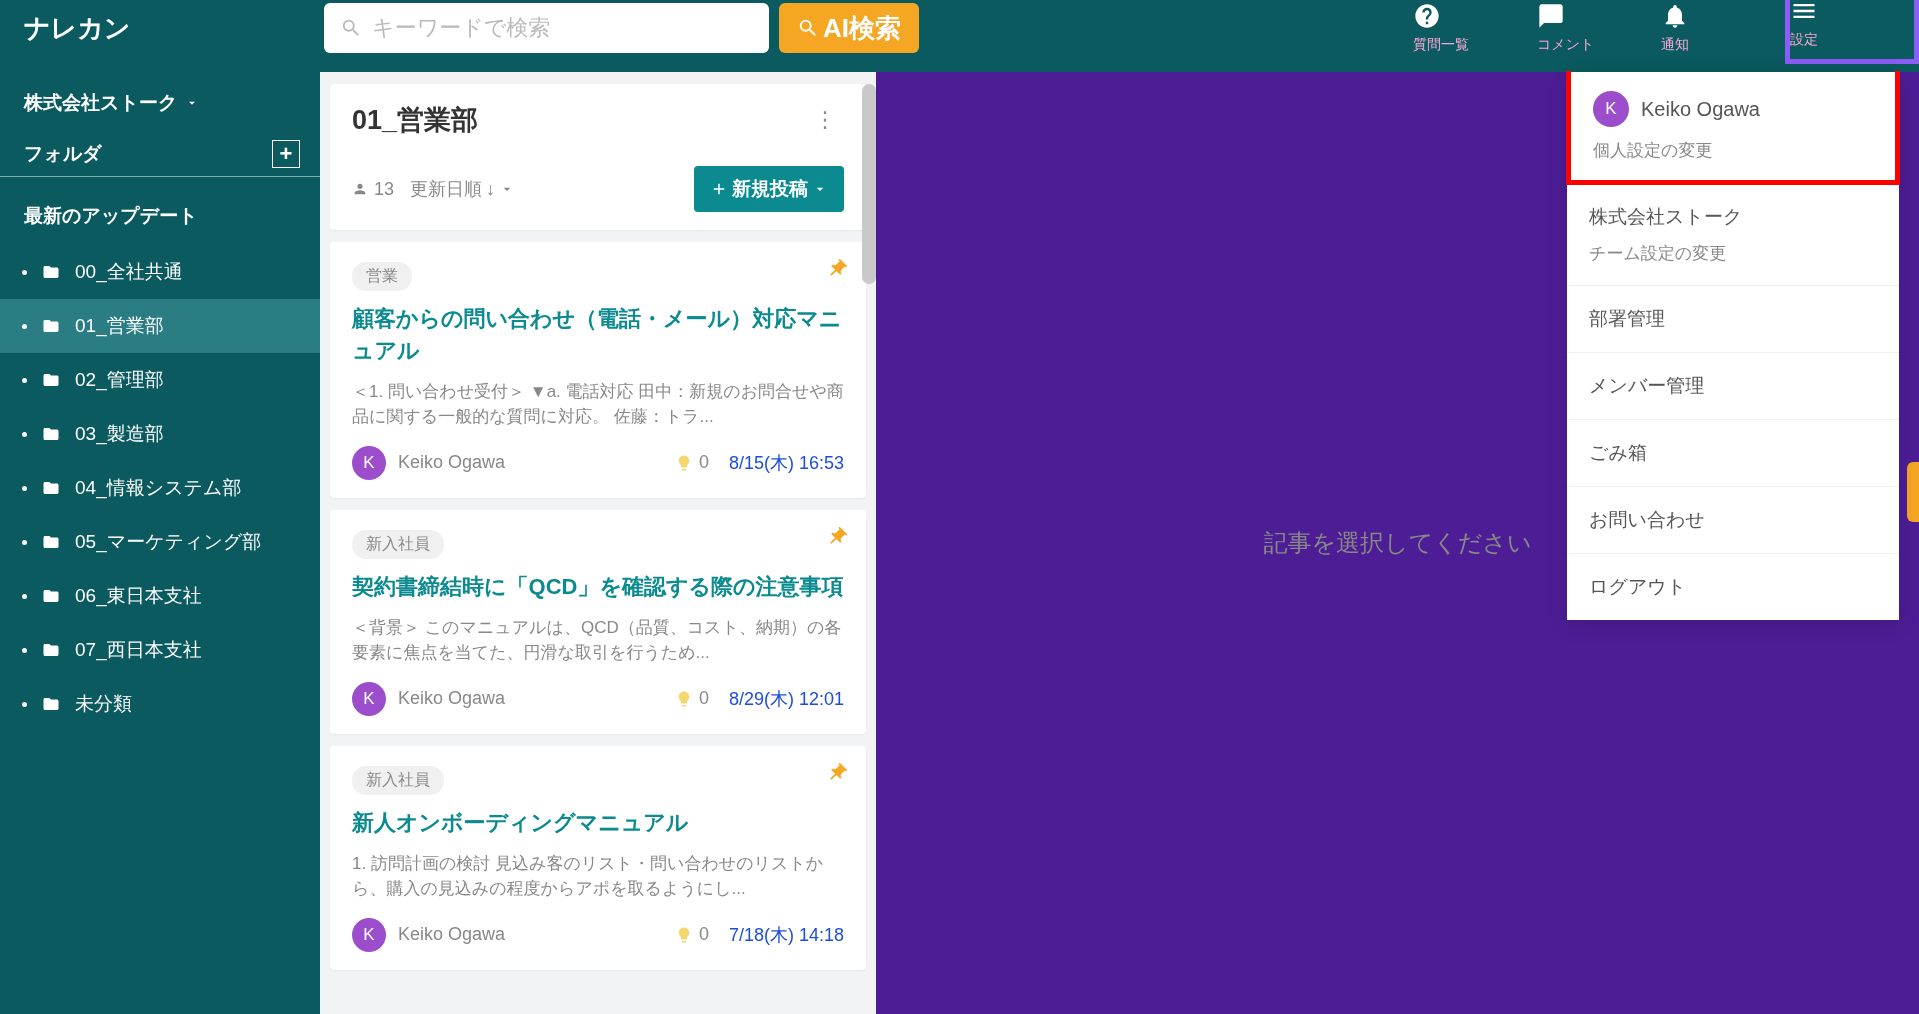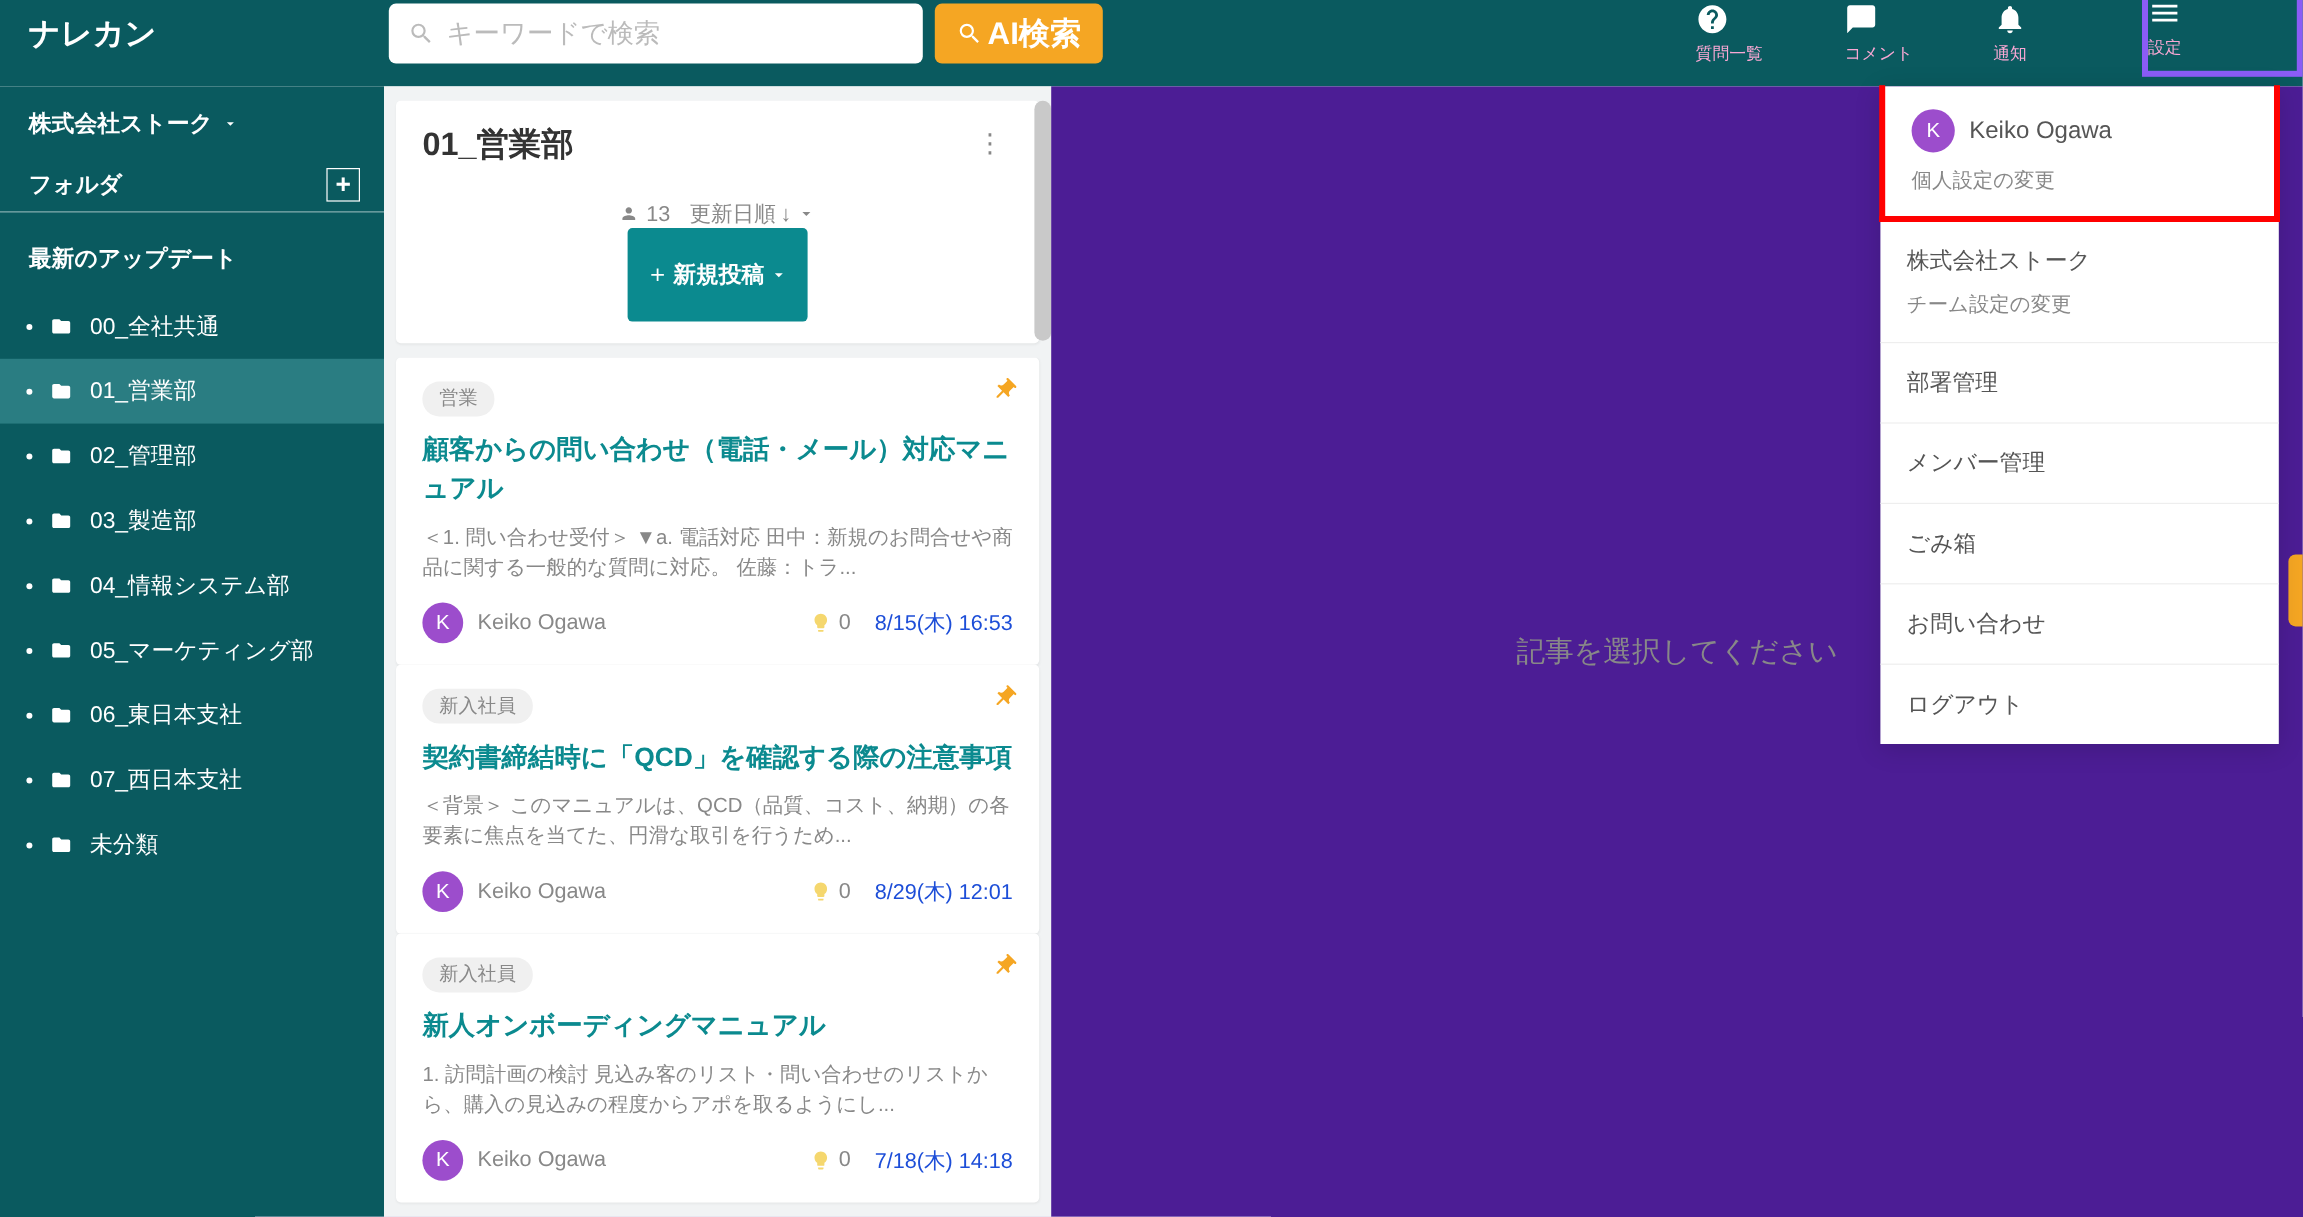--- a/index.html
+++ b/index.html
@@ -36,29 +36,29 @@
 .folder-item.active { background: #2a7d82; }
 .folder-item .dot { width: 5px; height: 5px; background: #fff; border-radius: 50%; margin-right: 14px; }
 .folder-item svg { width: 20px; height: 18px; fill: #fff; margin-right: 14px; }
 
 
 .list-panel { width: 556px; background: #f1f3f4; display: flex; flex-direction: column; position: relative; }
 .list-header { background: #fff; margin: 12px 10px; padding: 18px 22px 18px 22px; border-radius: 4px; box-shadow: 0 1px 2px rgba(0,0,0,0.05); }
 .list-title-row { display: flex; align-items: center; justify-content: space-between; }
 .list-title { font-size: 27px; font-weight: 600; color: #333; }
 .list-more { color: #888; font-size: 22px; cursor: pointer; padding: 4px 8px; }
-.list-meta-row { display: flex; align-items: center; margin-top: 28px; justify-content: space-between; flex-direction: column; }
+.list-meta-row { display: flex; align-items: center; margin-top: 28px; justify-content: space-between; }
 .list-meta-left { display: flex; align-items: center; color: #888; font-size: 18px; gap: 6px; }
 .list-meta-left svg { width: 16px; height: 16px; fill: #888; }
 .sort-label { display: flex; align-items: center; gap: 4px; cursor: pointer;}
-.new-post-btn { background: #0b8a8f; color: #fff; border: none; border-radius: 4px; padding: 26px 16px; font-size: 19px; font-weight: 600; display: flex; align-items: center; cursor: pointer; }
+.new-post-btn { background: #0b8a8f; color: #fff; border: none; border-radius: 4px; padding: 10px 16px; font-size: 19px; font-weight: 600; display: flex; align-items: center; cursor: pointer; }
 .new-post-btn svg { fill: #fff; }
 
 .cards { padding: 0 10px; overflow-y: auto; flex: 1; }
-.card { background: #fff; border-radius: 4px; margin-bottom: 0; padding: 20px 22px 18px 22px; position: relative; box-shadow: 0 1px 2px rgba(0,0,0,0.05); cursor: pointer; }
+.card { background: #fff; border-radius: 4px; margin-bottom: 12px; padding: 20px 22px 18px 22px; position: relative; box-shadow: 0 1px 2px rgba(0,0,0,0.05); cursor: pointer; }
 .pin { position: absolute; top: 16px; right: 18px; }
 .pin svg { width: 22px; height: 22px; fill: #f5a623; }
 .tag { display: inline-block; background: #f0f0f0; color: #888; font-size: 16px; padding: 4px 14px; border-radius: 14px; margin-bottom: 12px; }
 .card-title { color: #0b8a8f; font-size: 22px; font-weight: 600; line-height: 1.45; margin-bottom: 12px; }
 .card-excerpt { color: #888; font-size: 17px; line-height: 1.5; margin-bottom: 16px; }
 .card-footer { display: flex; align-items: center; }
 .avatar { width: 34px; height: 34px; border-radius: 50%; background: #9c4dcc; color: #fff; display: flex; align-items: center; justify-content: center; font-size: 17px; margin-right: 12px; }
 .author { color: #888; font-size: 18px; flex: 1; }
 .bulb { display: flex; align-items: center; margin-right: 20px; color: #888; font-size: 18px; }
 .bulb svg { width: 18px; height: 18px; fill: #f5d76e; margin-right: 6px; }

